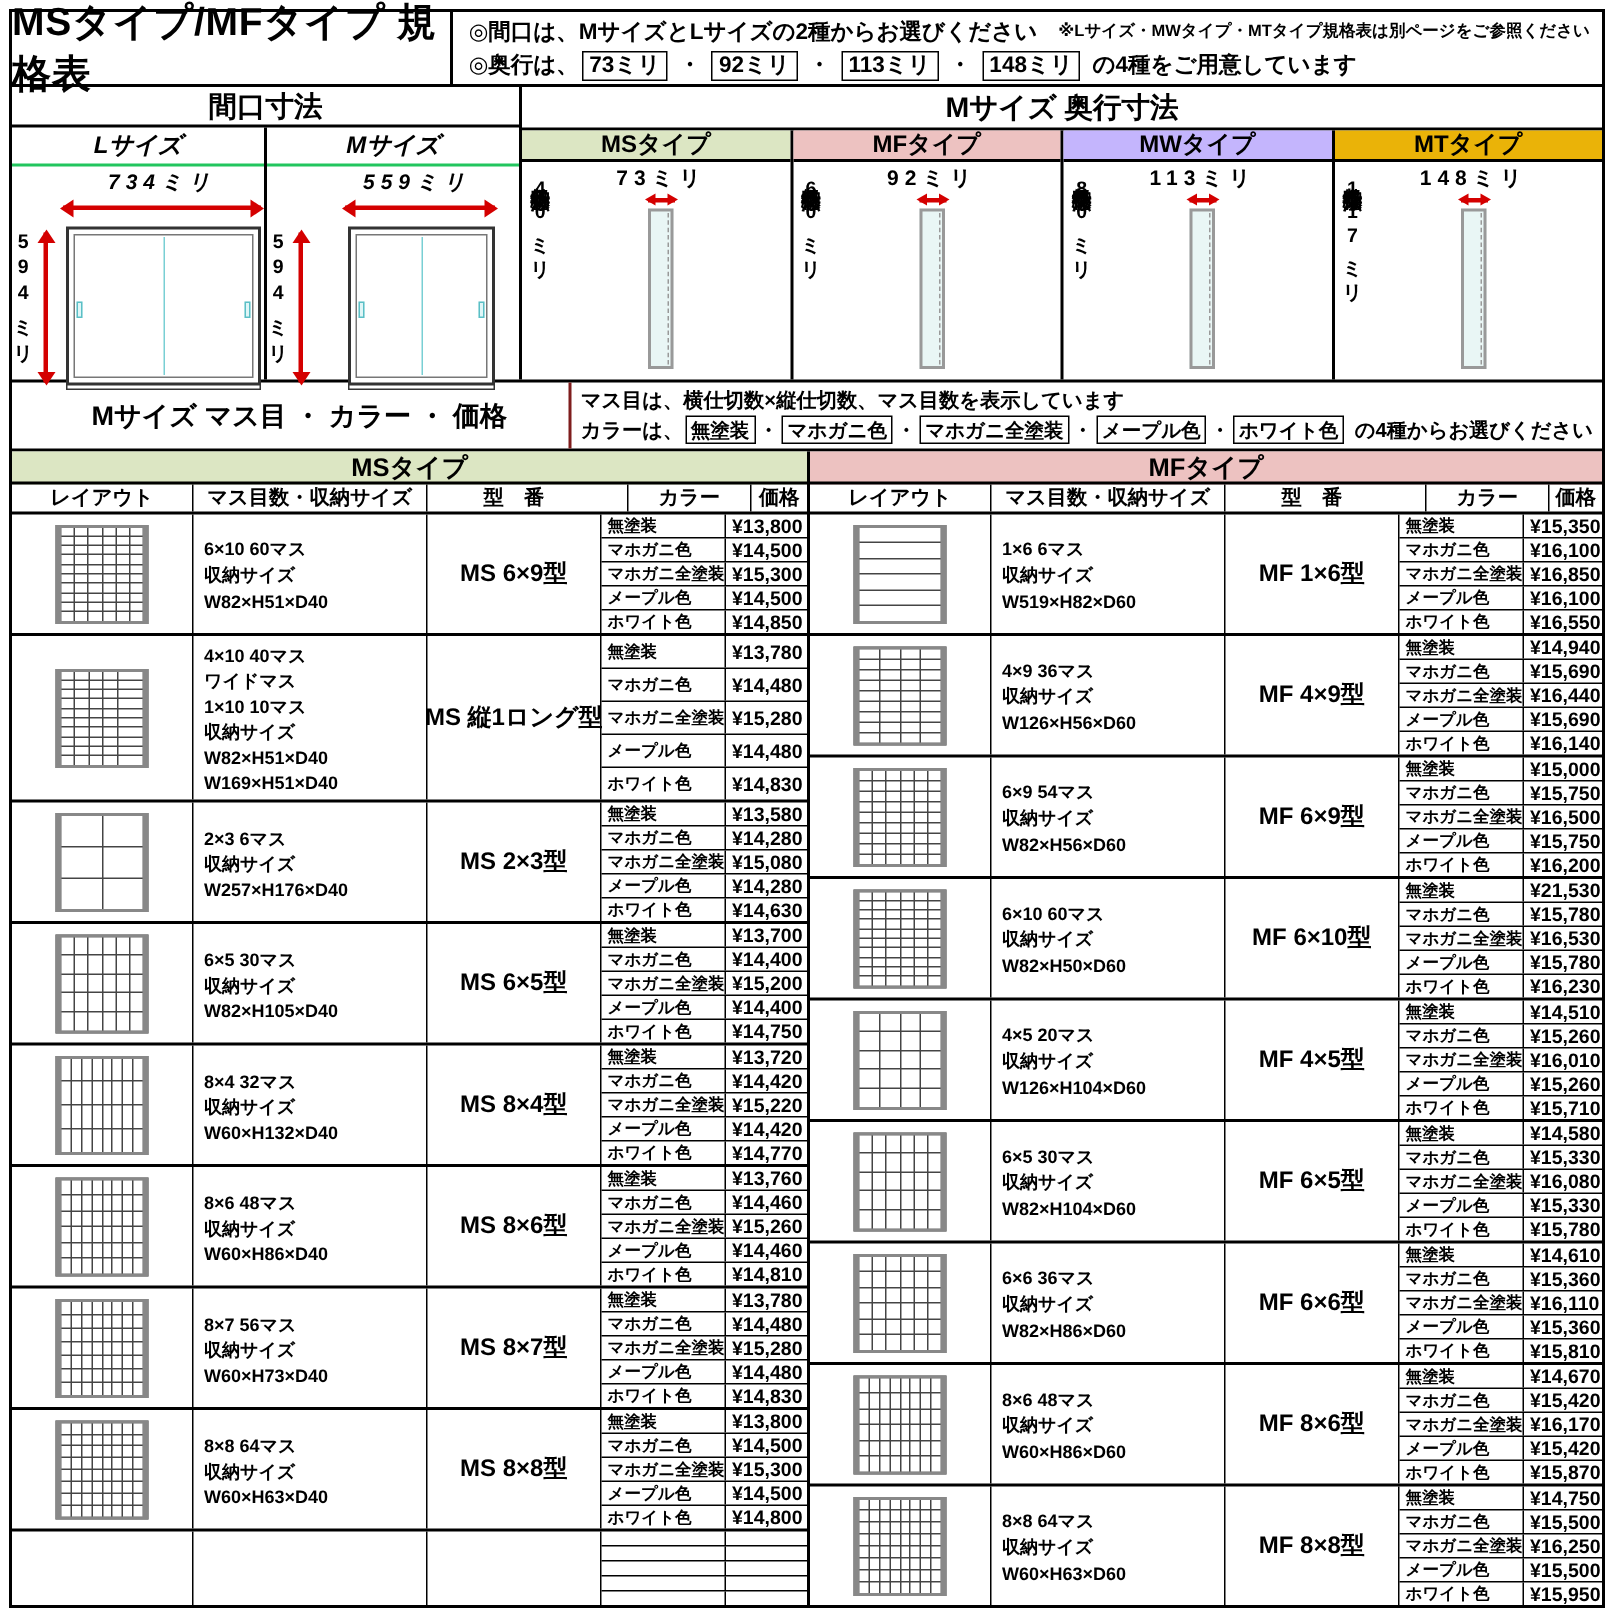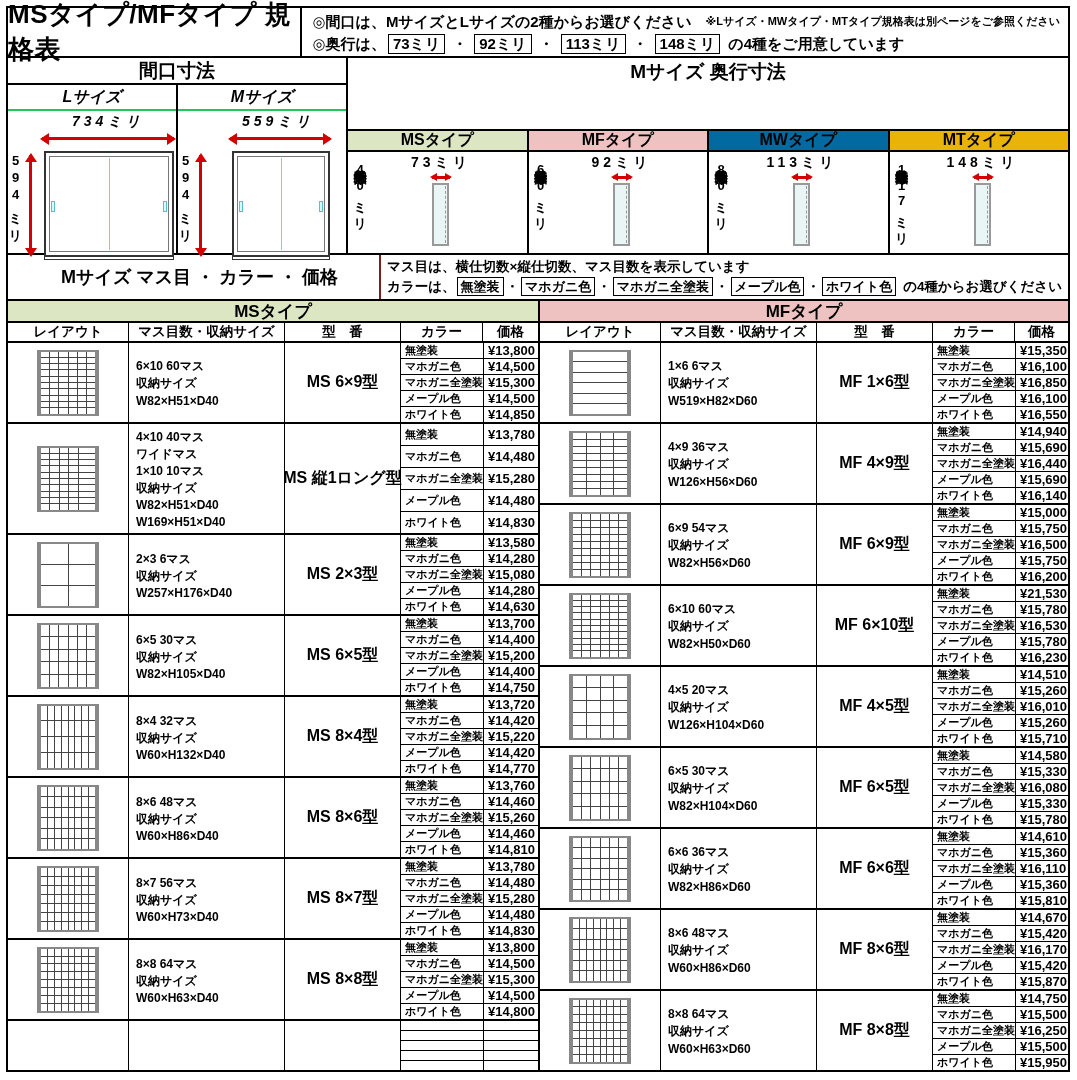--- a/index.html
+++ b/index.html
@@ -45,21 +45,21 @@
   .cab-handle.left { left:5px; } .cab-handle.right { right:5px; }
   .cab-base { position:absolute; left:-2px; right:-2px; bottom:-5px; height:4px; border:1px solid #333; background:#fff; }
   
   .diag-l .cab-w-label { left:30px; width:140px; }
   .diag-l .cab-arrow-w { left:34px; width:132px; }
   .diag-l .cab-box { left:36px; width:130px; }
   .diag-m .cab-w-label { left:46px; width:108px; }
   .diag-m .cab-arrow-w { left:52px; width:100px; }
   .diag-m .cab-box { left:54px; width:98px; }
 
-  .depth-block { flex:1; display:flex; flex-direction:column;gap:44px; }
+  .depth-block { flex:1; display:flex; flex-direction:column; }
   .depth-title { height: 27px; display:flex; align-items:center; justify-content:center; font-size: 19px; }
   .depth-cols { flex:1; display:flex; border-top: 2px solid #000; }
   .depth-col { flex:1; display:flex; flex-direction:column; }
   .depth-col + .depth-col { border-left: 2px solid #000; }
   .depth-col-header { height: 21px; border-bottom: 2px solid #000; display:flex; align-items:center; justify-content:center; font-size: 16px; }
   .depth-diagram { flex:1; position:relative; }
   .depth-vtext { position:absolute; left:5px; top:7px; writing-mode:vertical-rl; text-orientation:upright; font-size:13px; line-height:1.05; letter-spacing:0.5px; }
   .depth-label { position:absolute; top:2px; left:38px; width:110px; text-align:center; letter-spacing:4px; font-size:14px; }
   .depth-arrow { top:24px; left:84px; width:18px; }
   .depth-bar { position:absolute; top:31px; left:84px; width:17px; bottom:7px; border:2px solid #999; background:#e9f6f5; }
@@ -88,21 +88,21 @@
   .price-note-line .opt-sep { margin: 0 1px; }
 
   
   .tables { flex:1; display:flex; }
   .half { width: 50%; display:flex; flex-direction:column; }
   .half + .half { border-left: 2px solid #000; }
   .type-header { height: 22px; border-bottom: 2px solid #000; display:flex; align-items:center; justify-content:center; font-size: 17px; }
   .col-headers { display:flex; height: 20px; border-bottom: 2px solid #000; }
   .col-h { display:flex; align-items:center; justify-content:center; font-size: 13.5px; }
   .col-h + .col-h { border-left: 1px solid #000; }
-  .col-0 { width: 120px; } .col-1 { width: 156px; } .col-2 { width: 116px; } .col-3 { width: 82px; } .col-4 { flex: 1; }
+  .col-0 { width: 120px; } .col-1 { width: 156px; } .col-2 { width: 116px; } .col-3 { width: 82px; margin-left: 18px; } .col-4 { flex: 1; }
   .rows { flex:1; display:flex; flex-direction:column; }
   .prow { flex:1; display:flex; }
   .prow + .prow { border-top: 2px solid #000; }
   .c-layout { width: 120px; display:flex; align-items:center; justify-content:center; }
   .c-spec { width: 156px; border-left: 1px solid #000; padding: 5px 4px 2px 7px; font-size: 12px; line-height: 1.42; display:flex; flex-direction:column; justify-content:center; }
   .c-model { width: 116px; border-left: 1px solid #000; display:flex; align-items:center; justify-content:center; font-size: 16px; white-space:nowrap; }
   .c-prices { flex:1; border-left: 1px solid #000; display:flex; flex-direction:column; }
   .price-line { flex:1; display:flex; }
   .price-line + .price-line { border-top: 1px solid #000; }
   .finish { width: 82px; display:flex; align-items:center; padding-left: 4px; font-size: 11px; white-space:nowrap; }
@@ -182,21 +182,21 @@
           <div class="depth-col">
             <div class="depth-col-header" style="background: rgb(237, 194, 193);">MFタイプ</div>
             <div class="depth-diagram">
               <div class="depth-vtext">収納奥行寸法60ミリ</div>
               <div class="depth-label">92ミリ</div>
               <div class="arrow-h small depth-arrow"></div>
               <div class="depth-bar"></div>
             </div>
           </div>
           <div class="depth-col">
-            <div class="depth-col-header" style="background: #0369a1;">MWタイプ</div>
+            <div class="depth-col-header" style="background: #c4b5fd;">MWタイプ</div>
             <div class="depth-diagram">
               <div class="depth-vtext">収納奥行寸法80ミリ</div>
               <div class="depth-label">113ミリ</div>
               <div class="arrow-h small depth-arrow"></div>
               <div class="depth-bar"></div>
             </div>
           </div>
           <div class="depth-col">
             <div class="depth-col-header" style="background: #eab308;">MTタイプ</div>
             <div class="depth-diagram">

